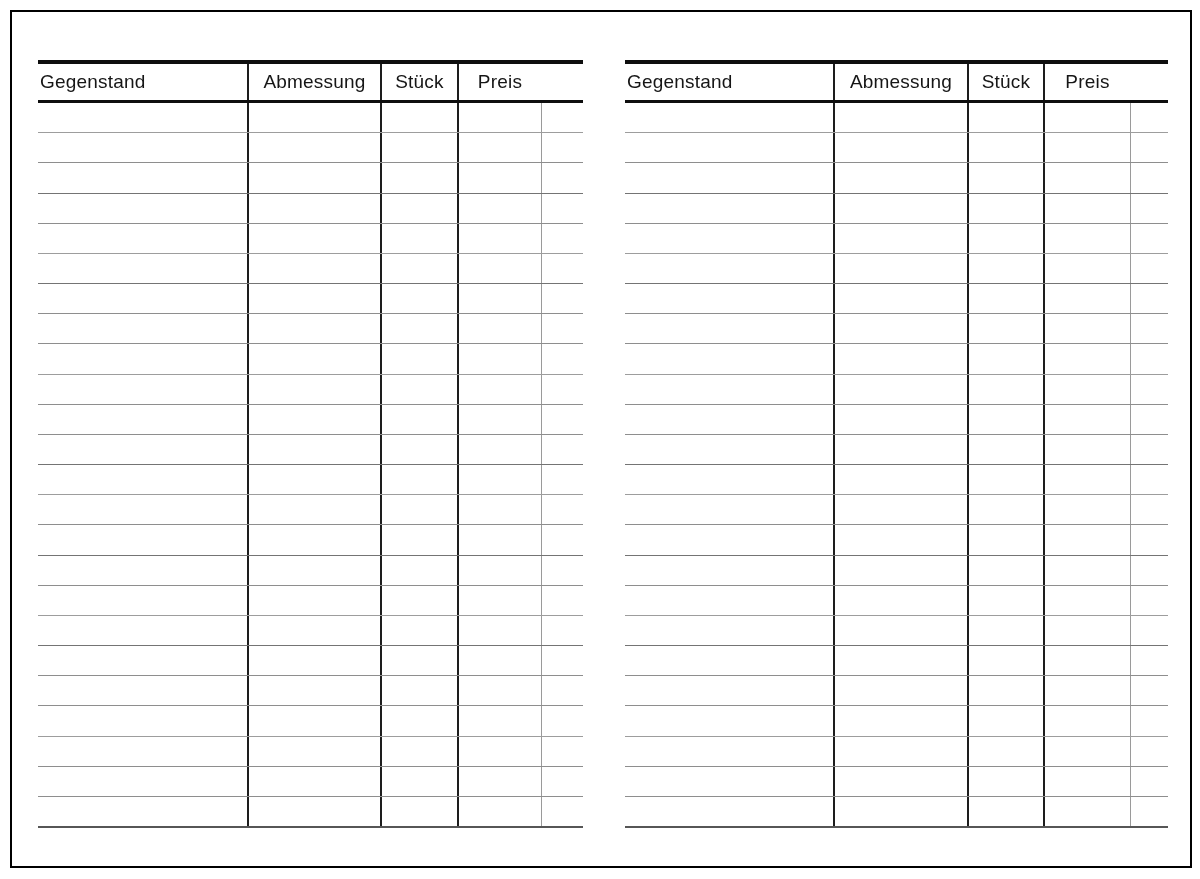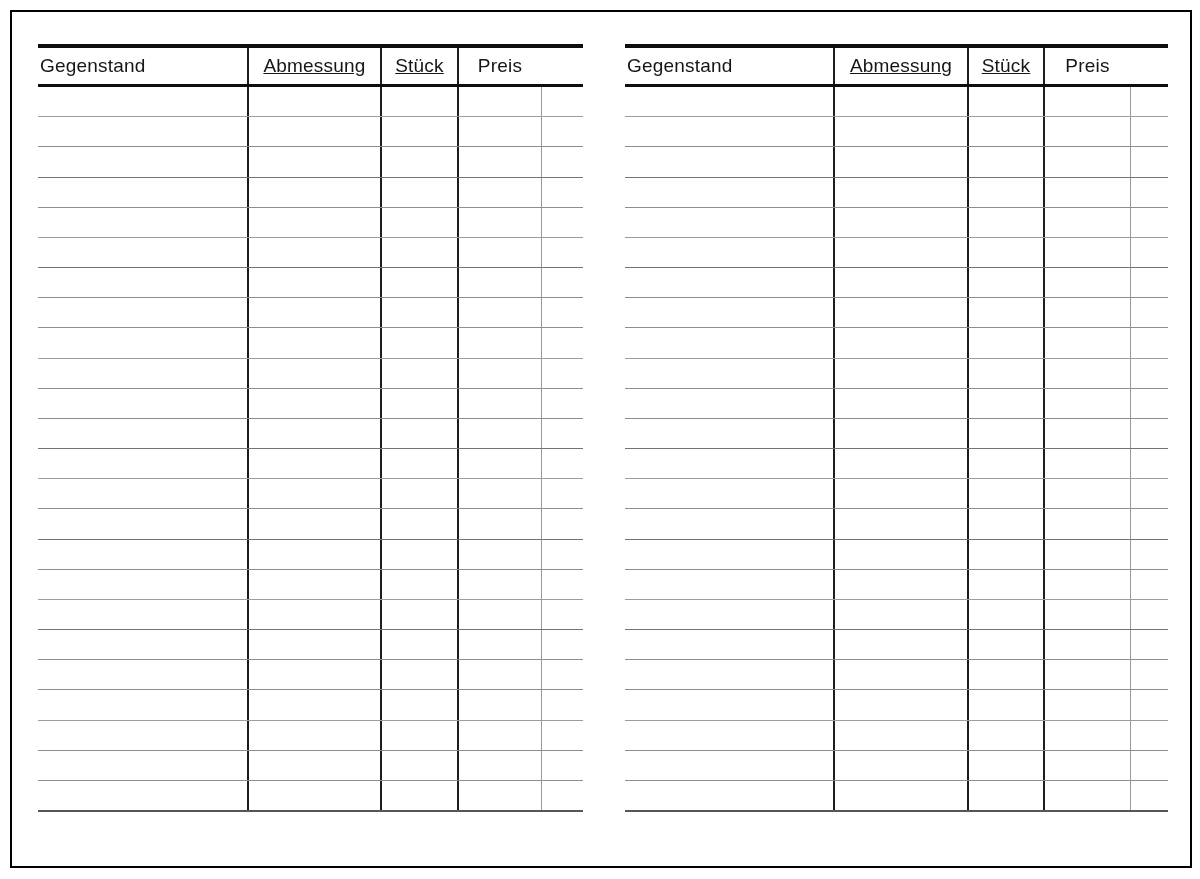--- a/index.html
+++ b/index.html
@@ -19,21 +19,21 @@
   }
   .page-frame{
     position:absolute;
     left:10px;top:10px;
     width:1182px;height:858px;
     border:2px solid var(--frame);
     background:var(--paper);
   }
   .inv-table{
     position:absolute;
-    top:44px;
+    top:60px;
   }
   .t-left{left:38px;width:545px;}
   .t-right{left:625px;width:543px;}
 
   .topbar{height:4px;background:var(--heavy_rule);}
   .hline{height:3px;background:var(--heavy_rule);}
 
   .hrow{
     display:flex;
     height:36px;
@@ -42,21 +42,21 @@
   .hrow .cell{
     height:100%;
     display:flex;
     align-items:center;
     font-size:19px;
     letter-spacing:0.2px;
     white-space:nowrap;
     overflow:hidden;
   }
   .hrow .c1{padding-left:2px;}
-  .hrow .c2,.hrow .c3{justify-content:center;text-decoration:underline;}
+  .hrow .c2,.hrow .c3{justify-content:center;}
   .t-left  .hrow .c4{justify-content:center;padding-right:42px;}
   .t-right .hrow .c4{justify-content:center;padding-right:38px;}
 
   .tbody{
     height:725px;
     display:flex;
     flex-direction:column;
   }
   .row{
     flex:1;

